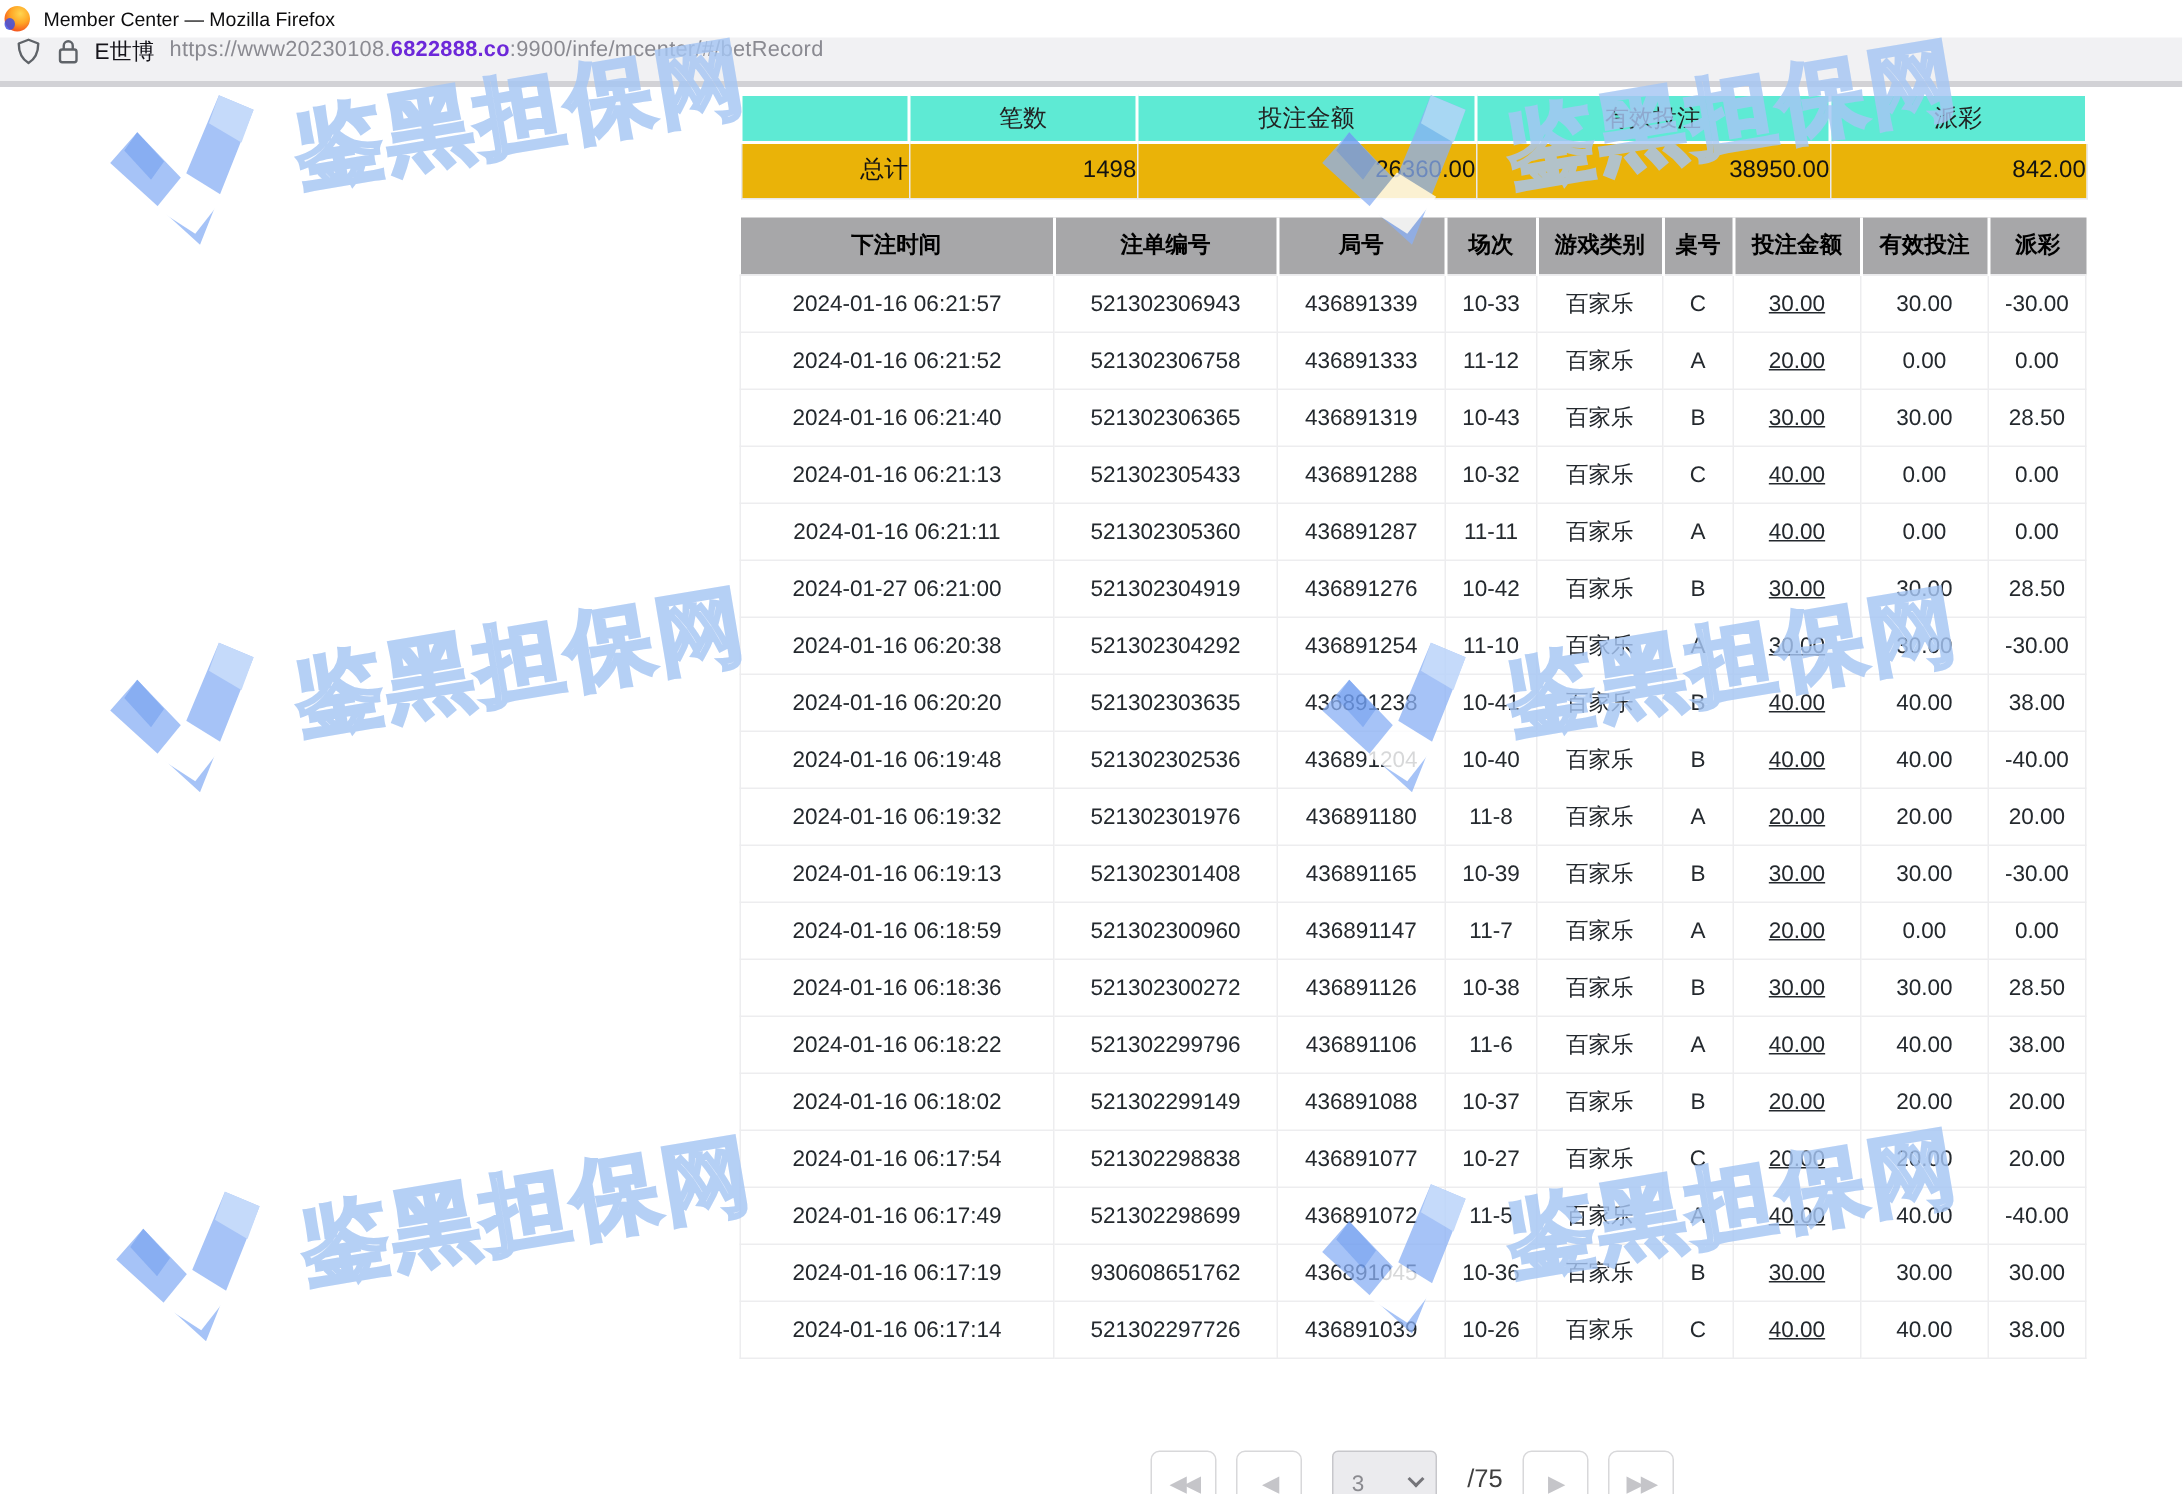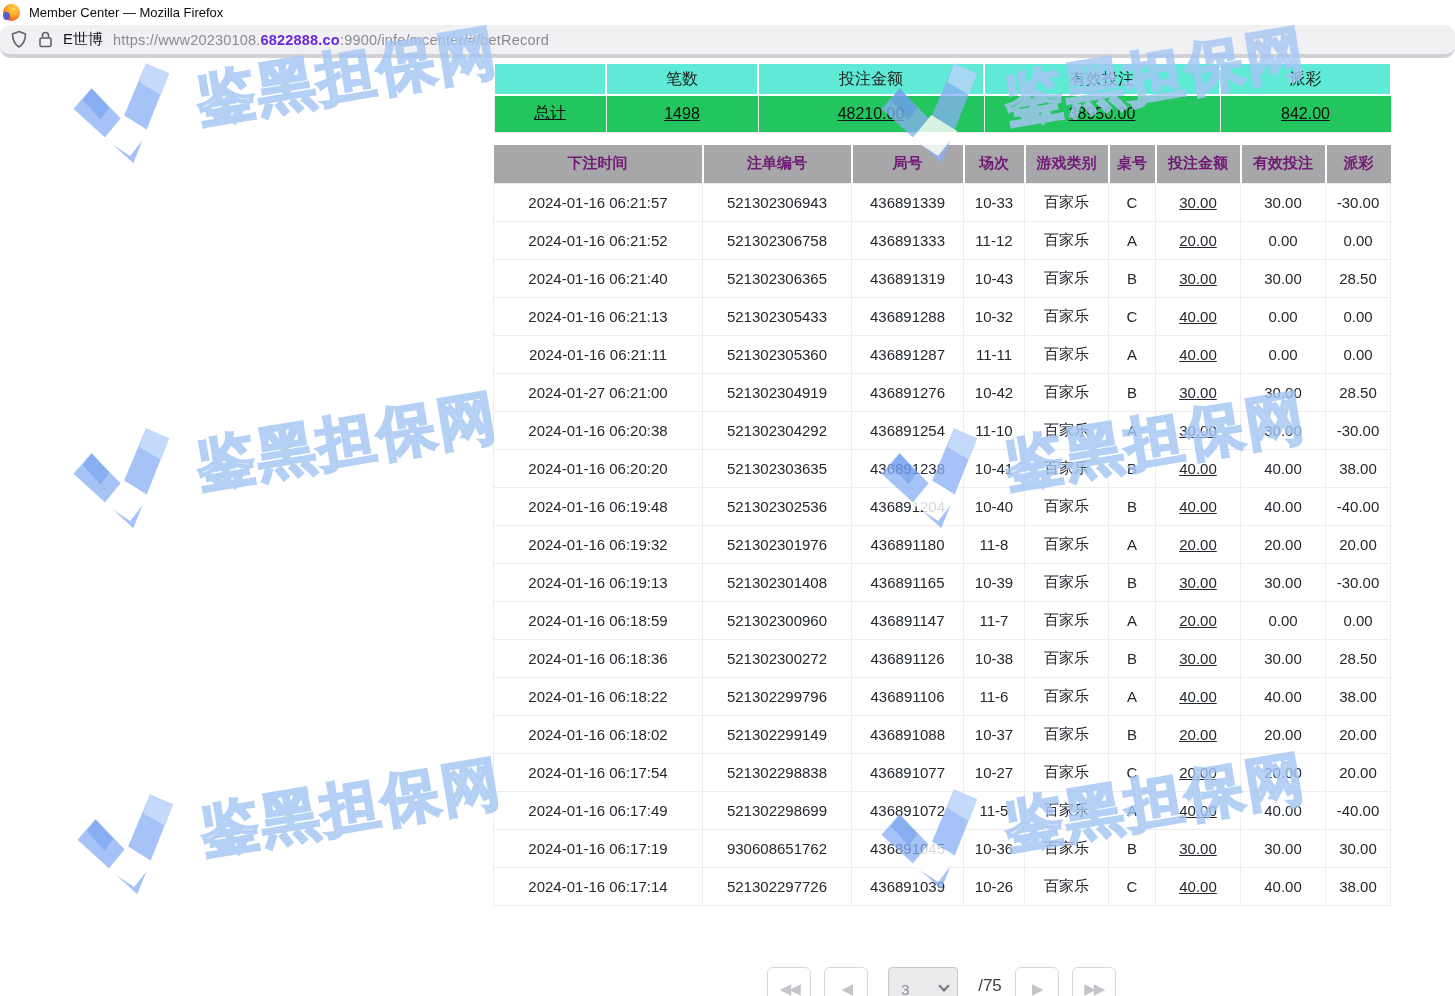--- a/index.html
+++ b/index.html
@@ -10,37 +10,37 @@
   
   .titlebar { height:25px; background:#fff; display:flex; align-items:center; gap:9px; padding-left:3px; }
   .ff-icon { width:17px; height:17px; border-radius:50%;
     background:radial-gradient(circle at 62% 30%, #ffd54f 0%, #ffa726 40%, #f4511e 78%, #e64a19 100%);
     position:relative; flex:0 0 auto; }
   .ff-icon::after { content:""; position:absolute; left:0; bottom:1px; width:7px; height:8px;
     border-radius:50%; background:#3f51e0; opacity:.85; }
   .win-title { font-size:13px; color:#0c0c0d; }
 
   .urlbar { height:33px; background:#f1f1f3; border-bottom:4px solid #d2d2d6;
-    display:flex; align-items:center; gap:10px; padding:14px 10px;border-radius:11px; }
+    display:flex; align-items:flex-start; gap:10px; padding:0 10px; }
   .urlbar svg { flex:0 0 auto; }
   .site-label { font-size:15px; color:#15141a; }
   .url { font-size:14.5px; color:#8a8a91; letter-spacing:.2px; }
   .url b { color:#6d28d9; font-weight:700; }
 
   
   table { border-collapse:collapse; table-layout:fixed; }
   .summary { position:absolute; left:493px; top:62px; width:897px; }
   .summary th { height:32px; background:#5eead4; border:2px solid #fff;
     font-size:16px; font-weight:400; color:#222; text-align:center; }
-  .summary td { height:37px; background:#22c55e; border:1px solid #e9e9eb;
-    font-size:16px; color:#121212; text-align:center;text-decoration:underline; }
+  .summary td { height:37px; background:#eab308; border:1px solid #e9e9eb;
+    font-size:16px; color:#121212; text-align:right; }
 
   
   .records { position:absolute; left:493px; top:145px; width:897px; }
-  .records th { height:38px; background:#a7a7a9; color:#701a75; font-size:15px; font-weight:700;
+  .records th { height:38px; background:#a7a7a9; color:#000000; font-size:15px; font-weight:700;
     text-align:center; border-left:2px solid #fff; }
   .records th:first-child { border-left:none; }
   .records td { height:38px; border:1px solid #ededef; background:#fff;
     font-size:15px; color:#24292e; text-align:center; }
   .lnk { color:#56aaee; text-decoration:underline; cursor:pointer; }
   .neg { color:#f4475a;margin-top:16px; }
 
   
   .pager { position:absolute; left:493px; top:967px; width:897px;
     display:flex; justify-content:center; align-items:flex-start; gap:13px; }
@@ -99,21 +99,21 @@
         <th>笔数</th>
         <th>投注金额</th>
         <th>有效投注</th>
         <th>派彩</th>
       </tr>
     </thead>
     <tbody>
       <tr>
         <td>总计</td>
         <td>1498</td>
-        <td>48210.00</td>
+        <td>26360.00</td>
         <td>38950.00</td>
         <td>842.00</td>
       </tr>
     </tbody>
   </table>
 
   <table class="records">
     <colgroup>
         <col style="width:209px">
         <col style="width:149px">

